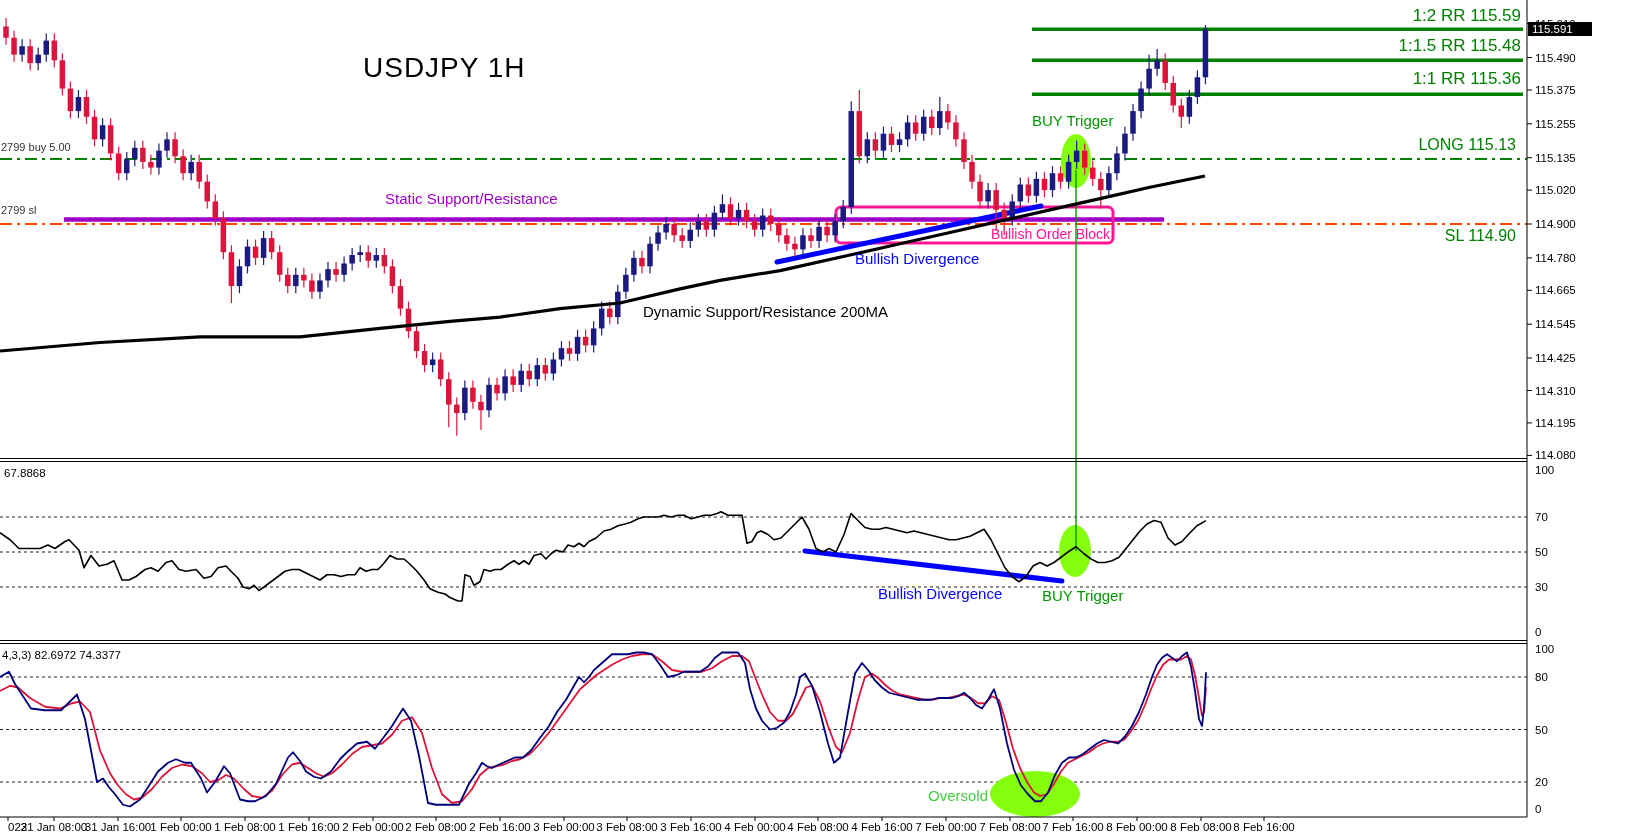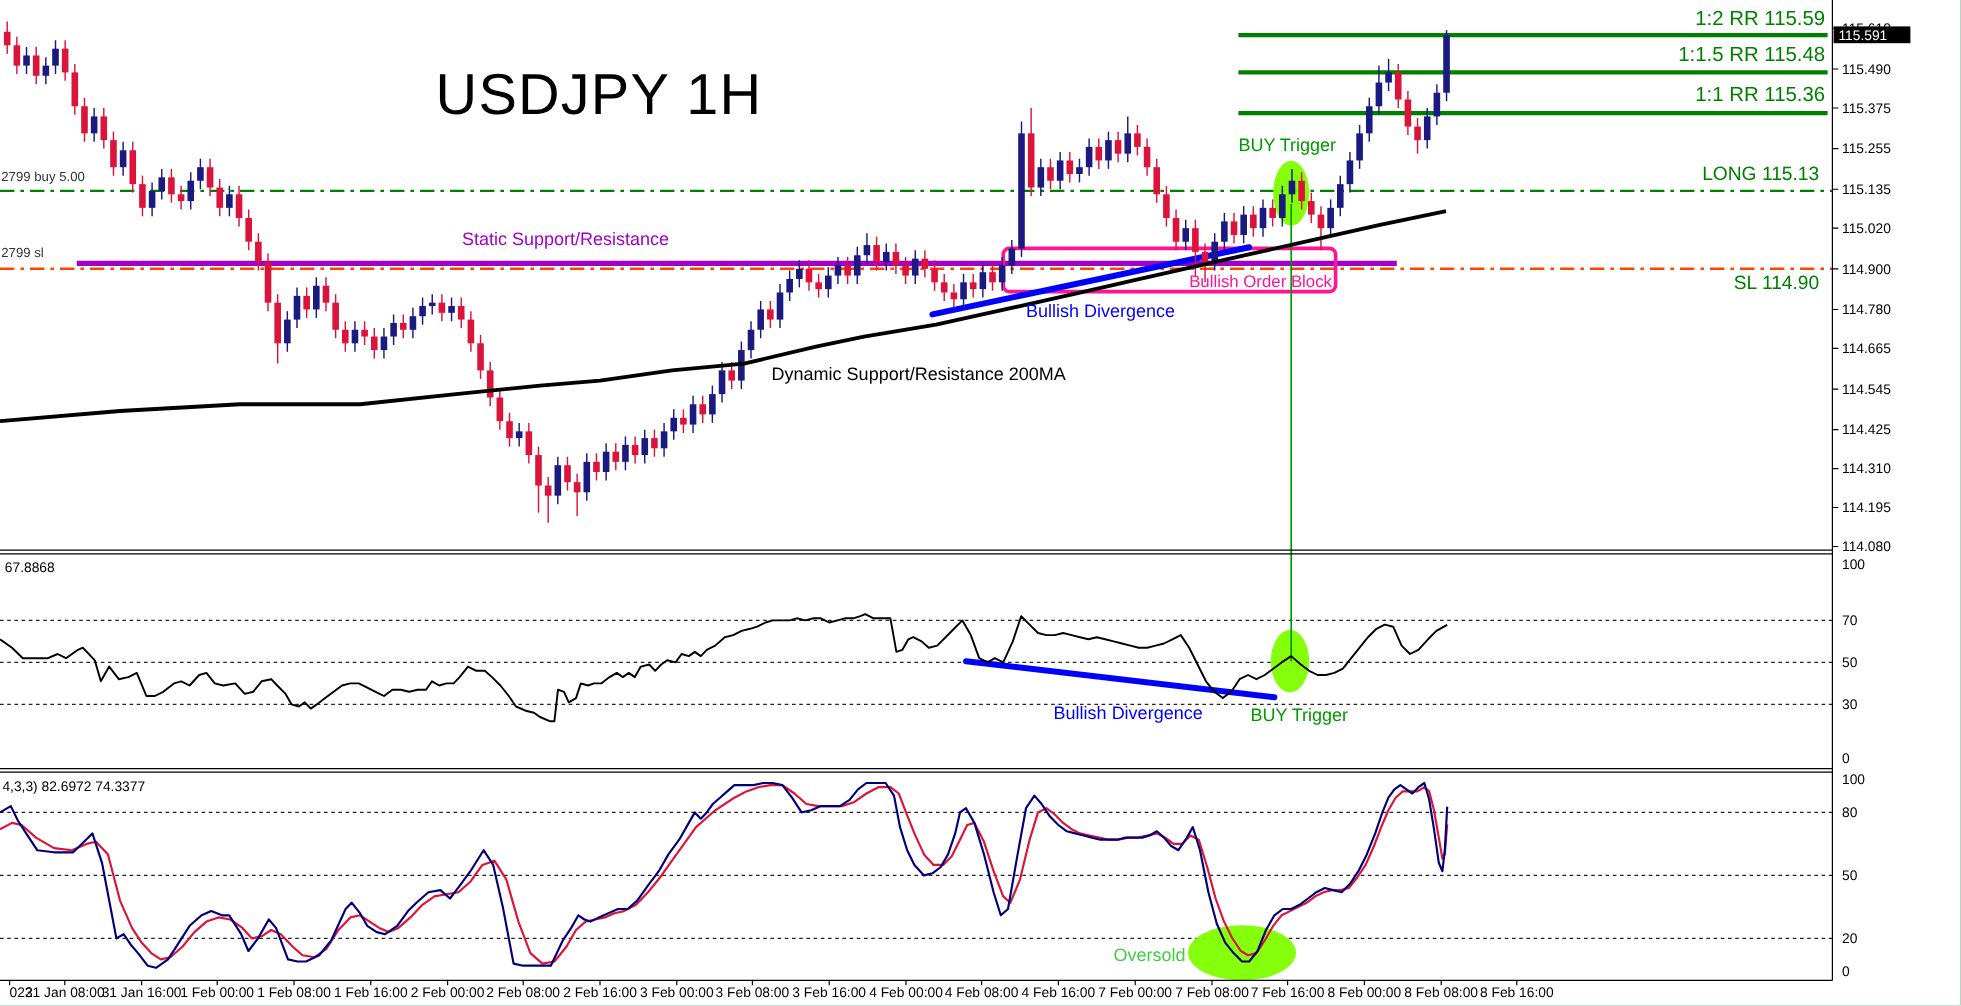--- a/index.html
+++ b/index.html
@@ -1,19 +1,19 @@
 <!DOCTYPE html>
 <html><head>
 <meta charset="utf-8">
 <style>
   html,body{margin:0;padding:0;background:#fff;}
-  #stage{position:relative;width:1634px;height:838px;background:#15803d;overflow:hidden;
+  #stage{position:relative;width:1634px;height:838px;background:#4d7c0f;overflow:hidden;
          font-family:"Liberation Sans", sans-serif;}
   #chart-root{position:absolute;left:0;top:0;}
-  #chart-title{position:absolute;left:363px;top:52px;font-size:48px;color:#000;
+  #chart-title{position:absolute;left:363px;top:52px;font-size:28px;color:#000;
                letter-spacing:1px;font-family:"Liberation Sans", sans-serif;}
 </style>
 </head>
 <body>
 
 <div id="stage">
   <div id="chart-root"><svg width="1634" height="838">
         <rect x="0" y="0" width="1634" height="838" fill="#fff"></rect>
         <line x1="0" y1="517" x2="1527" y2="517" stroke="#222" stroke-width="1" stroke-dasharray="3 3"></line>
         <line x1="0" y1="552" x2="1527" y2="552" stroke="#222" stroke-width="1" stroke-dasharray="3 3"></line>

